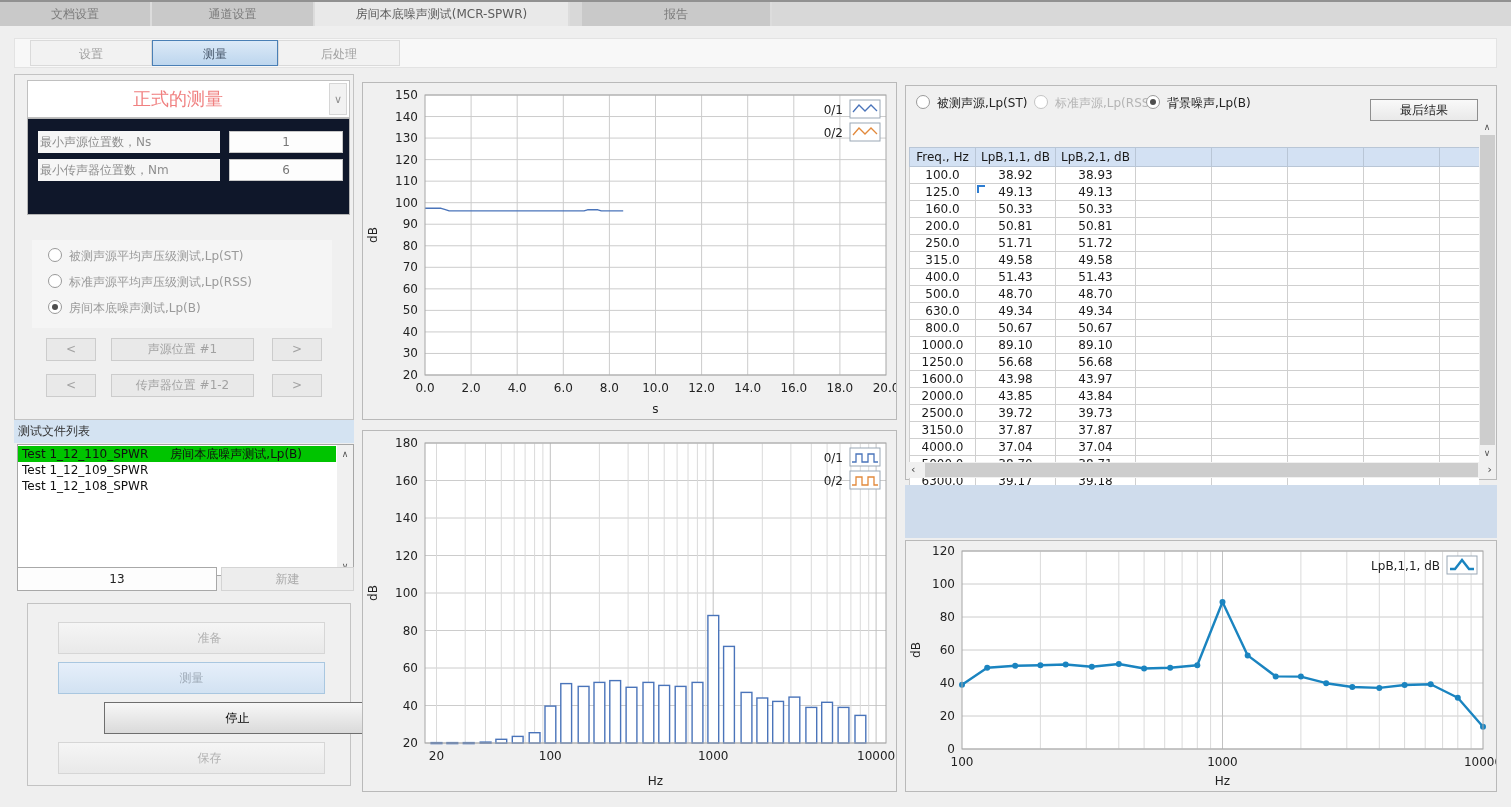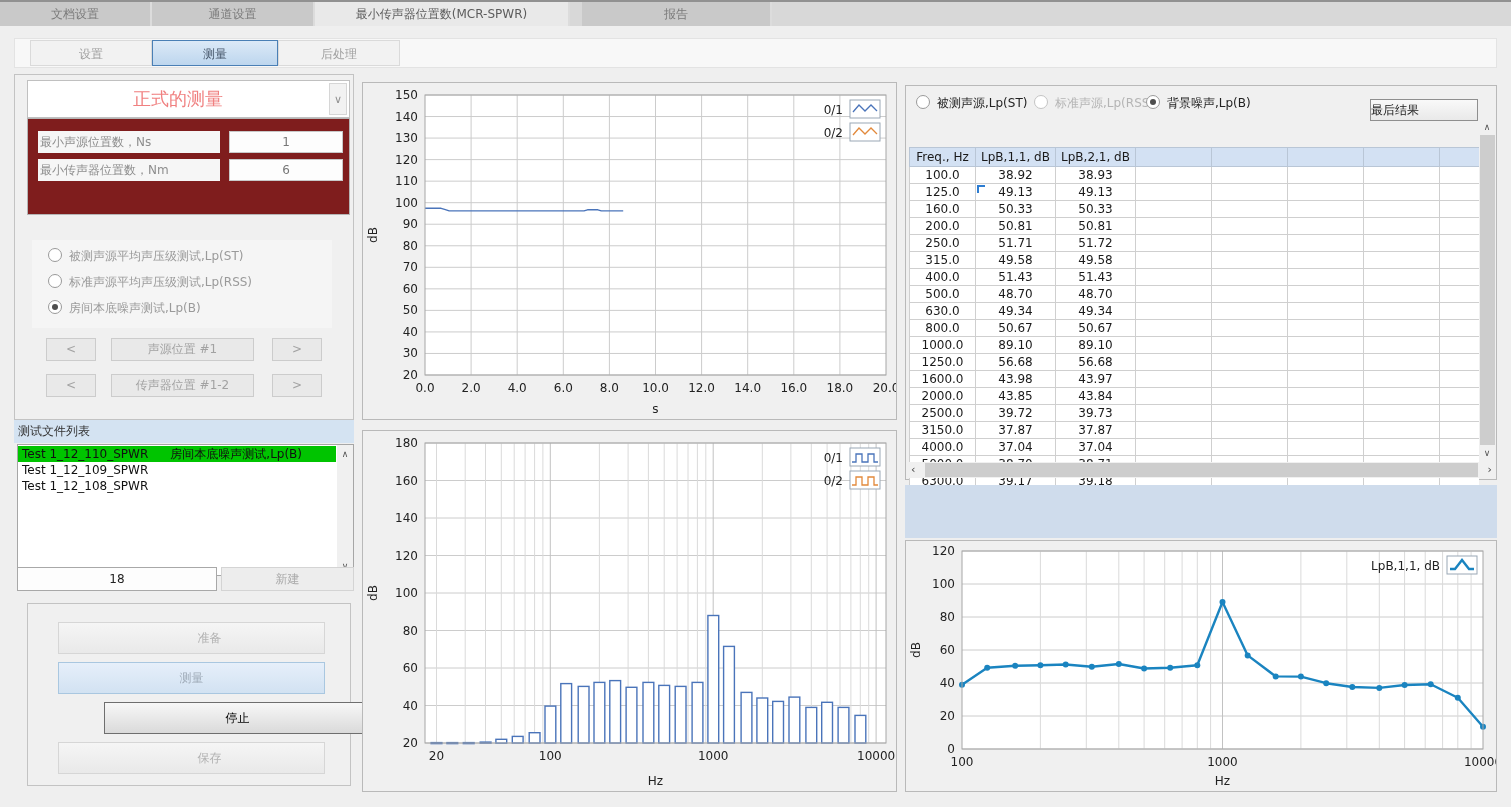--- a/index.html
+++ b/index.html
@@ -13,21 +13,21 @@
   #subtabbar{left:14px;top:38px;width:1483px;height:30px;background:#f8f8f8;border:1px solid #e3e3e3;box-sizing:border-box;}
   .subtab{position:absolute;top:1px;height:26px;line-height:26px;text-align:center;background:#f2f2f2;border:1px solid #dadada;box-sizing:border-box;color:#a0a0a0;}
   .subtab.active{background:linear-gradient(#dce9f7,#bdd6ee);border:1px solid #4a7fb5;color:#46566a;}
   
   .panel{border:1px solid #b9b9b9;background:#f0f0f0;box-sizing:border-box;}
   
   .groupbox{border:1px solid #c3c3c3;background:#f0f0f0;box-sizing:border-box;}
   #mode-box{left:27px;top:80px;width:323px;height:38px;background:#fff;border:1px solid #c0c0c0;box-sizing:border-box;}
   #mode-text{position:absolute;left:0;top:0;width:300px;height:36px;line-height:36px;text-align:center;font-size:18px;color:#f08080;}
   #mode-chevron{position:absolute;right:2px;top:2px;width:18px;height:32px;background:#f2f2f2;border:1px solid #d6d6d6;box-sizing:border-box;color:#909090;text-align:center;line-height:32px;font-size:11px;}
-  #params-box{left:27px;top:118px;width:323px;height:97px;border:1px solid #b5b5b5;background:#7f1d1d;box-sizing:border-box;}
+  #params-box{left:27px;top:118px;width:323px;height:97px;border:1px solid #b5b5b5;background:#0f172a;box-sizing:border-box;}
   .param-row{position:absolute;left:10px;height:22px;line-height:22px;}
   .param-label{position:absolute;left:0;top:0;width:180px;height:22px;background:#f6f6f6;color:#8d8d8d;padding-left:2px;}
   .param-input{position:absolute;left:191px;top:0;width:112px;height:20px;border:1px solid #c8c8c8;background:#fdfdfd;text-align:center;line-height:20px;color:#777;}
   #radio-panel{left:32px;top:240px;width:300px;height:88px;background:#f5f5f5;}
   .radio-row{position:absolute;left:16px;height:16px;line-height:16px;white-space:nowrap;}
   .radio-circle{display:inline-block;width:12px;height:12px;border:1px solid #9a9a9a;border-radius:50%;background:#fff;vertical-align:-2px;margin-right:7px;position:relative;}
   .radio-circle.sel::after{content:"";position:absolute;left:3px;top:3px;width:6px;height:6px;border-radius:50%;background:#4e4e4e;}
   .radio-circle.dis{border-color:#c4c4c4;}
   .gray-label{color:#9a9a9a;}
   .btn{position:absolute;box-sizing:border-box;text-align:center;border:1px solid #cccccc;background:#e9e9e9;color:#a2a2a2;}
@@ -41,38 +41,38 @@
   .btn-counter{background:#fdfdfd;border:1px solid #a8a8a8;color:#222;height:24px;line-height:22px;}
   .btn-new{background:#ededed;border:1px solid #d4d4d4;color:#ababab;height:24px;line-height:22px;}
   .action-btn{left:30px;width:267px;height:32px;line-height:30px;text-align:center;position:absolute;box-sizing:border-box;}
   .a-disabled{background:linear-gradient(#f5f5f5,#e9e9e9);border:1px solid #d6d6d6;color:#b2b2b2;padding-left:36px;}
   .a-armed{background:linear-gradient(#e6effa,#d2e2f2);border:1px solid #a9c7e0;color:#9fabb8;}
   .a-stop{background:linear-gradient(#f7f7f7,#dadada);border:1px solid #6e6e6e;color:#000;margin-left:46px;}
   
   svg text.tick{font-family:"DejaVu Sans","Liberation Sans",sans-serif;font-size:12px;fill:#222;}
   
   #res-radios{position:absolute;left:0;top:7px;width:100%;height:22px;}
-  #last-result{position:absolute;right:18px;top:6px;width:108px;height:22px;line-height:20px;background:linear-gradient(#f9f9f9,#e9e9e9);border:1px solid #8f8f8f;box-sizing:border-box;color:#222;}
+  #last-result{position:absolute;right:18px;top:6px;width:108px;height:22px;line-height:20px;text-align:center;background:linear-gradient(#f9f9f9,#e9e9e9);border:1px solid #8f8f8f;box-sizing:border-box;color:#222;}
   #result-table{border-collapse:collapse;table-layout:fixed;width:570px;background:#fff;}
   #result-table th{background:#d3e1f3;border:1px solid #b9c6d6;height:18px;font-weight:normal;color:#1a1a1a;padding:0;}
   #result-table td{border:1px solid #cfcfcf;height:16px;text-align:center;color:#1a1a1a;padding:0;position:relative;background:#fff;}
   td.selcell::before{content:"";position:absolute;left:1px;top:1px;width:6px;height:6px;border-left:2px solid #2d7dd2;border-top:2px solid #2d7dd2;}
   #blue-strip{left:905px;top:485px;width:592px;height:53px;background:#cfdcec;}
   .track{background:#f0f0f0;}
   .thumb{position:absolute;background:#cdcdcd;}
 </style>
 </head>
 <body>
 
 <div id="app">
 
   <div class="abs" id="tabbar">
     <div class="tab" style="left:0;width:152px;">文档设置</div>
     <div class="tab" style="left:152px;width:163px;">通道设置</div>
-    <div class="tab active" style="left:315px;width:255px;">最小传声器位置数(MCR-SPWR)</div>
+    <div class="tab active" style="left:315px;width:255px;">房间本底噪声测试(MCR-SPWR)</div>
     <div class="tab" style="left:570px;width:190px;margin-left:12px;">报告</div>
   </div>
 
   <div class="abs" id="subtabbar">
     <div class="subtab" style="left:15px;width:122px;">设置</div>
     <div class="subtab active" style="left:137px;width:126px;">测量</div>
     <div class="subtab" style="left:263px;width:122px;">后处理</div>
   </div>
 
   <div class="abs groupbox" style="left:14px;top:74px;width:340px;height:346px;"></div>
@@ -122,21 +122,21 @@
       </div>
       <div class="list-item"><span>Test 1_12_109_SPWR</span></div>
       <div class="list-item"><span>Test 1_12_108_SPWR</span></div>
     </div>
     <div class="vscroll">
       <div class="scroll-arrow" style="top:2px;">∧</div>
       <div class="scroll-arrow" style="bottom:2px;">∨</div>
     </div>
   </div>
 
-  <div class="abs btn-counter" style="position:absolute;left:17px;top:567px;width:200px;text-align:center;box-sizing:border-box;">18</div>
+  <div class="abs btn-counter" style="position:absolute;left:17px;top:567px;width:200px;text-align:center;box-sizing:border-box;">13</div>
   <div class="abs btn-new" style="position:absolute;left:221px;top:567px;width:133px;text-align:center;box-sizing:border-box;">新建</div>
 
   <div class="abs groupbox" style="left:27px;top:603px;width:324px;height:183px;">
     <div class="action-btn a-disabled" style="top:18px;">准备</div>
     <div class="action-btn a-armed" style="top:58px;">测量</div>
     <div class="action-btn a-stop" style="top:98px;">停止</div>
     <div class="action-btn a-disabled" style="top:138px;">保存</div>
   </div>
 
   <div class="abs panel" style="left:362px;top:82px;width:535px;height:338px;">

